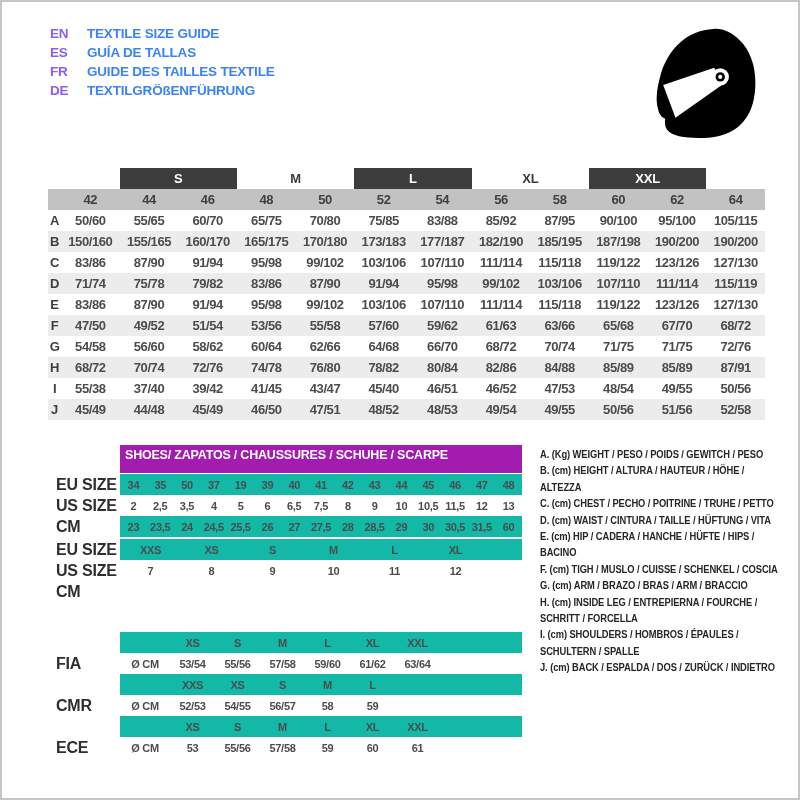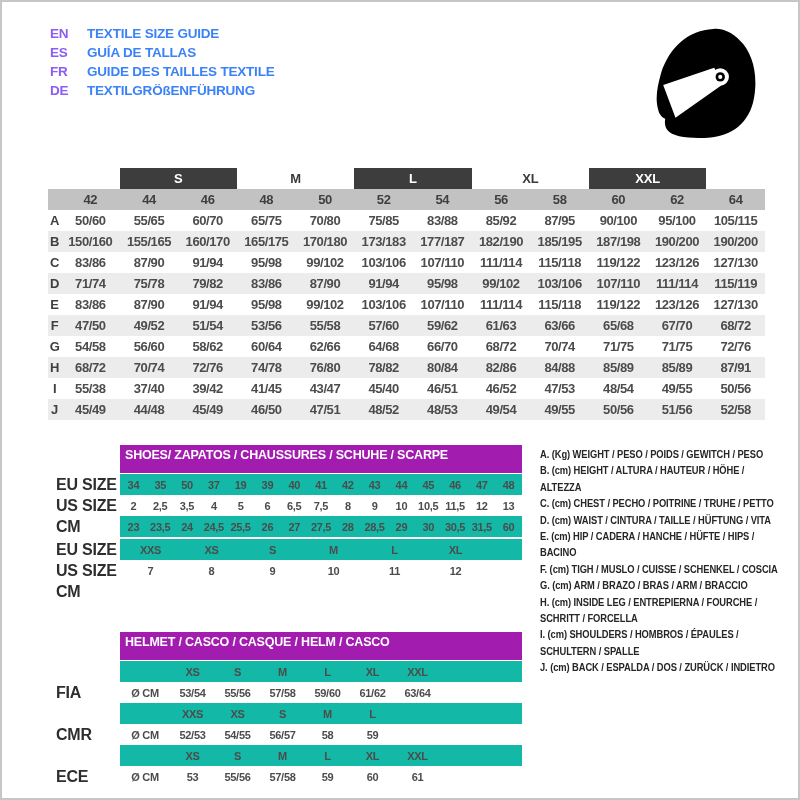--- a/index.html
+++ b/index.html
@@ -340,21 +340,20 @@
           <div class="c">10</div>
           <div class="c">11</div>
           <div class="c">12</div>
         </div>
       </div>
       <div class="sub-row">
         <div class="rl">CM</div>
       </div>
     </div>
   <div class="sub" id="helmetTable">
-      <div class="sub-title">HELMET / CASCO / CASQUE / HELM / CASCO</div>
       <div class="sub-row">
         <div class="rl"></div>
         <div class="vals helmet gray">
           <div class="c"></div>
           <div class="c">XS</div>
           <div class="c">S</div>
           <div class="c">M</div>
           <div class="c">L</div>
           <div class="c">XL</div>
           <div class="c">XXL</div>

